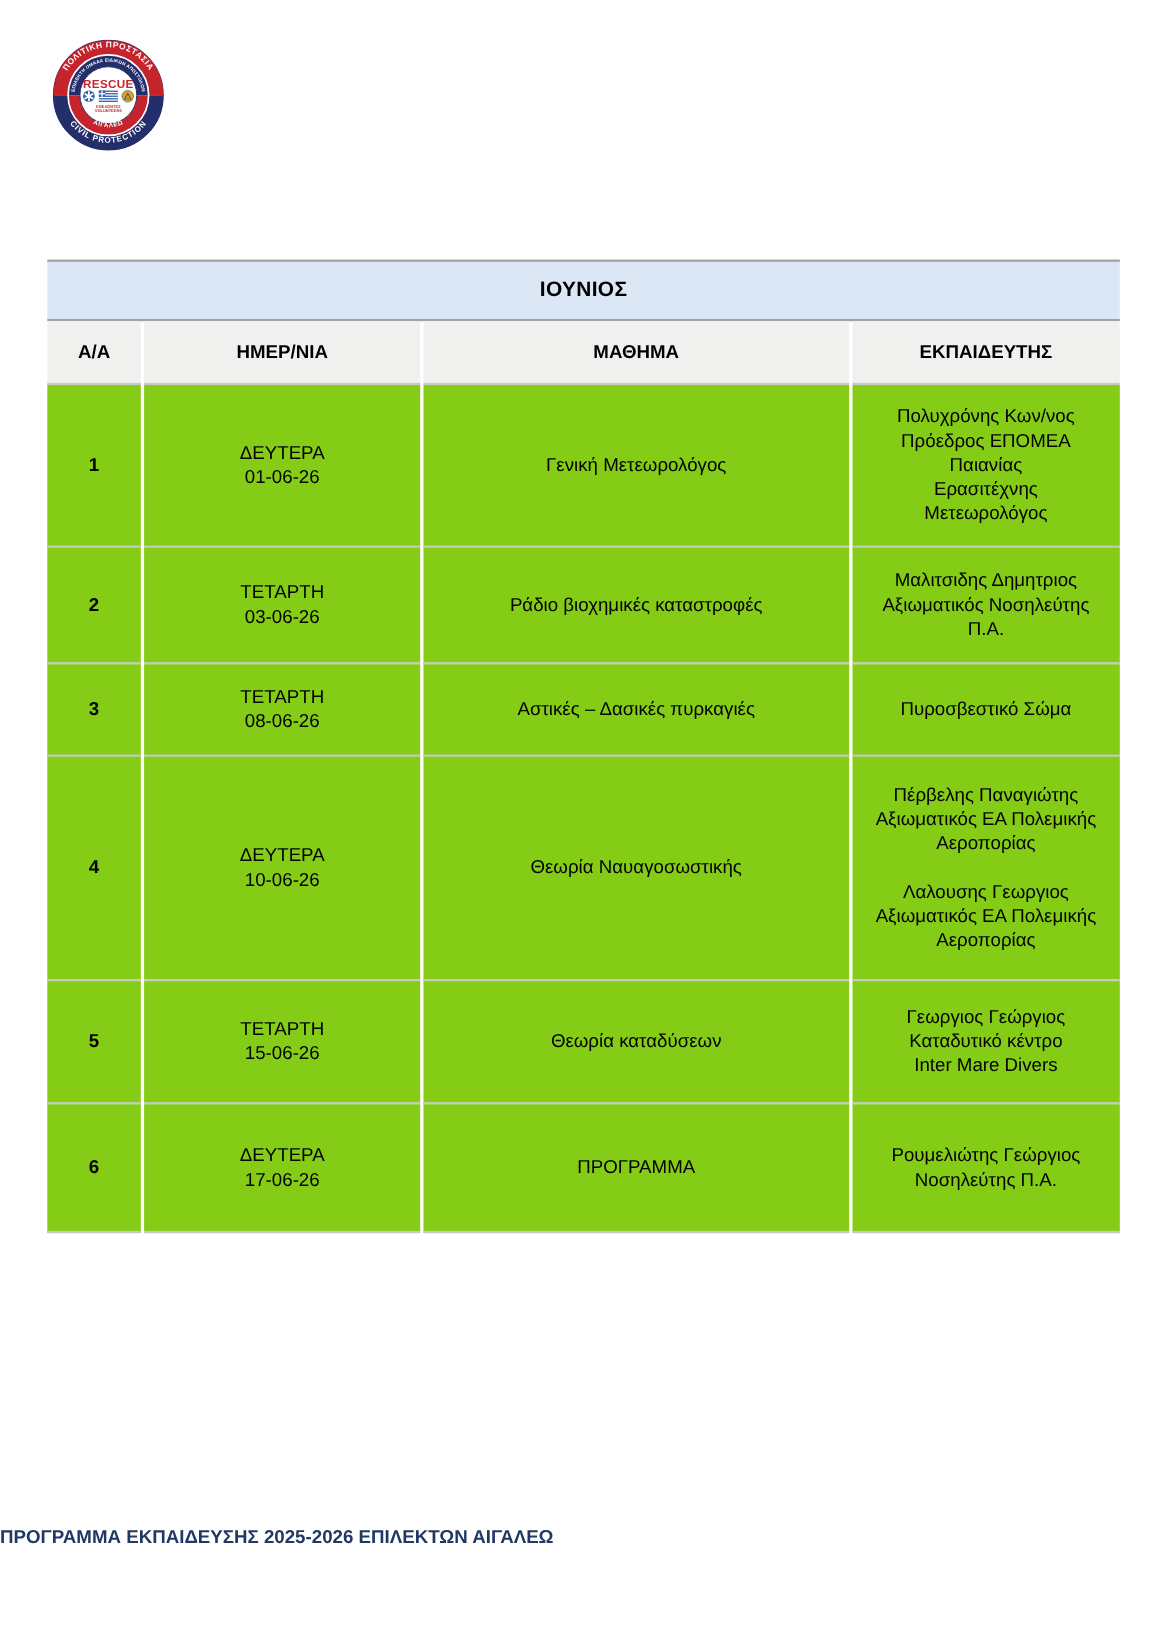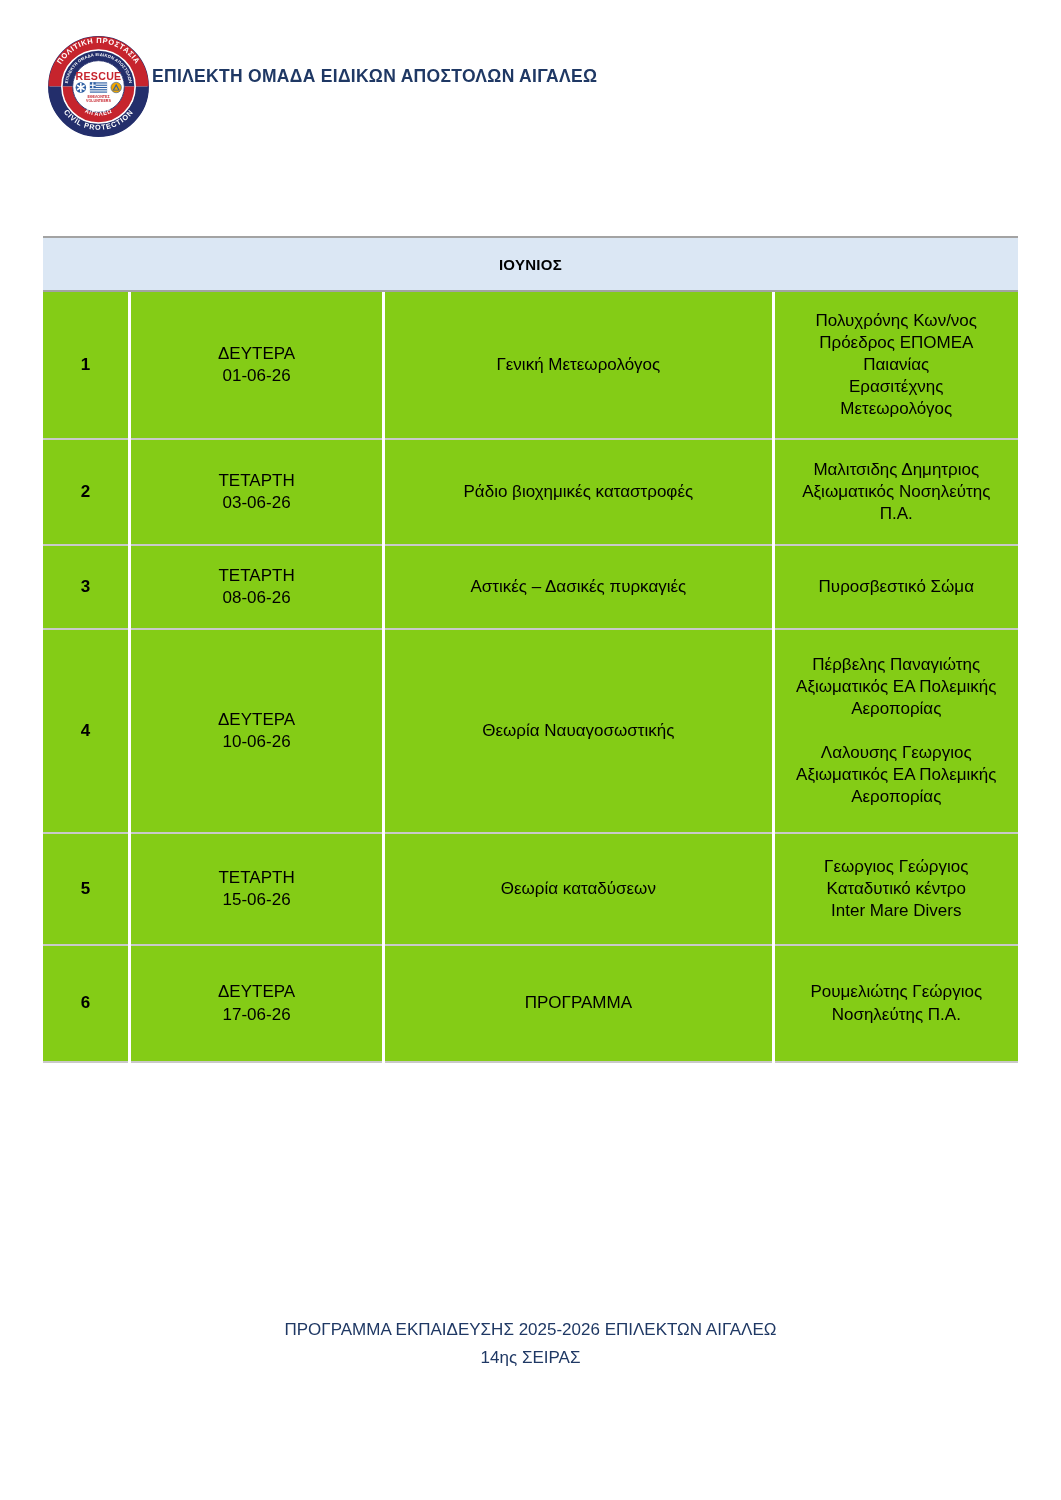--- a/index.html
+++ b/index.html
@@ -22,36 +22,36 @@
   .logo{position:absolute;left:48px;top:36px;width:101px;height:101px;}
   .org-title{position:absolute;left:152px;top:63px;font-size:17.5px;font-weight:bold;
              color:var(--navy);letter-spacing:.3px;line-height:26px;white-space:nowrap;}
 
   
   .table-wrap{position:absolute;left:40px;top:236px;width:981px;}
   table.schedule{width:981px;border-collapse:separate;border-spacing:3px 0;table-layout:fixed;}
   .schedule th,.schedule td{padding:2px 6px;text-align:center;vertical-align:middle;}
   .month-cell{background:var(--month-band);border-top:2px solid var(--rule-dark);
               border-bottom:2px solid var(--rule-dark);height:48px;
-              font-size:15px;font-weight:bold;letter-spacing:.3px;}
+              font-size:19px;font-weight:bold;letter-spacing:.3px;}
   .head-cell{background:var(--header-band);border-bottom:2px solid var(--rule-light);
              height:52px;font-size:17px;font-weight:bold;}
   .schedule tbody td{border-bottom:2px solid var(--rule-light);font-size:17px;
                      line-height:1.3;white-space:pre-line;background:#84cc16;}
   .schedule tbody td.num{font-weight:bold;}
   .schedule tbody tr:nth-child(1){height:148px;}
   .schedule tbody tr:nth-child(2){height:106px;}
   .schedule tbody tr:nth-child(3){height:84px;}
   .schedule tbody tr:nth-child(4){height:204px;}
   .schedule tbody tr:nth-child(5){height:112px;}
   .schedule tbody tr:nth-child(6){height:117px;}
 
   
-  .doc-footer{position:absolute;left:0;top:1316px;width:100%;text-align:center;
-              color:var(--navy);font-weight:normal;font-size:17px;line-height:28px;}
+  .doc-footer{position:absolute;left:0;top:1384px;width:100%;text-align:left;
+              color:var(--navy);font-weight:bold;font-size:17px;line-height:28px;}
 
   
   .logo text{font-family:"Liberation Sans","DejaVu Sans",sans-serif;}
 </style>
 </head>
 <body>
 
 <div class="page">
 
   <div class="doc-header">
@@ -108,35 +108,40 @@
       <g>
         <circle cx="67.5" cy="51" r="5.2" fill="var(--logo-orange)" stroke="var(--flag-blue)" stroke-width="0.6"></circle>
         <path d="M 67.5,47.3 L 71.1,54 L 63.9,54 Z" fill="var(--flag-blue)"></path>
         <path d="M 67.5,49.7 L 69.5,53.2 L 65.5,53.2 Z" fill="var(--logo-orange)"></path>
       </g>
 
       <text x="50" y="61.3" text-anchor="middle" font-size="3.6" font-weight="bold" fill="var(--logo-red)">ΕΘΕΛΟΝΤΕΣ</text>
       <text x="50" y="65.3" text-anchor="middle" font-size="3.6" font-weight="bold" fill="var(--logo-red)">VOLUNTEERS</text>
     </svg>
 
-    <div class="org-title">ΕΠΙΛΕΚΤΗ ΟΜΑΔΑ ΕΙΔΙΚΩΝ ΑΠΟΣΤΟΛΩΝ ΑΙΓΑΛΕΩ</div>
   </div>
 
   <div class="table-wrap">
     <table class="schedule">
       <colgroup>
         <col style="width:8.8%">
           <col style="width:26%">
           <col style="width:40%">
           <col style="width:25.2%">
       </colgroup>
       <thead>
         <tr>
           <th class="month-cell" colspan="4">ΙΟΥΝΙΟΣ</th>
         </tr>
+        <tr>
+          <th class="head-cell">Α/Α</th>
+          <th class="head-cell">ΗΜΕΡ/ΝΙΑ</th>
+          <th class="head-cell">ΜΑΘΗΜΑ</th>
+          <th class="head-cell">ΕΚΠΑΙΔΕΥΤΗΣ</th>
+        </tr>
       </thead>
       <tbody>
         <tr>
           <td class="num">1</td>
           <td>ΔΕΥΤΕΡΑ
 01-06-26</td>
           <td>Γενική Μετεωρολόγος</td>
           <td>Πολυχρόνης Κων/νος
 Πρόεδρος ΕΠΟΜΕΑ
 Παιανίας
@@ -188,16 +193,15 @@
           <td>ΠΡΟΓΡΑΜΜΑ</td>
           <td>Ρουμελιώτης Γεώργιος
 Νοσηλεύτης Π.Α.</td>
         </tr>
       </tbody>
     </table>
   </div>
 
   <div class="doc-footer">
     <div>ΠΡΟΓΡΑΜΜΑ ΕΚΠΑΙΔΕΥΣΗΣ 2025-2026 ΕΠΙΛΕΚΤΩΝ ΑΙΓΑΛΕΩ</div>
-    <div>14ης ΣΕΙΡΑΣ</div>
   </div>
 
 </div>
 
 </body></html>

